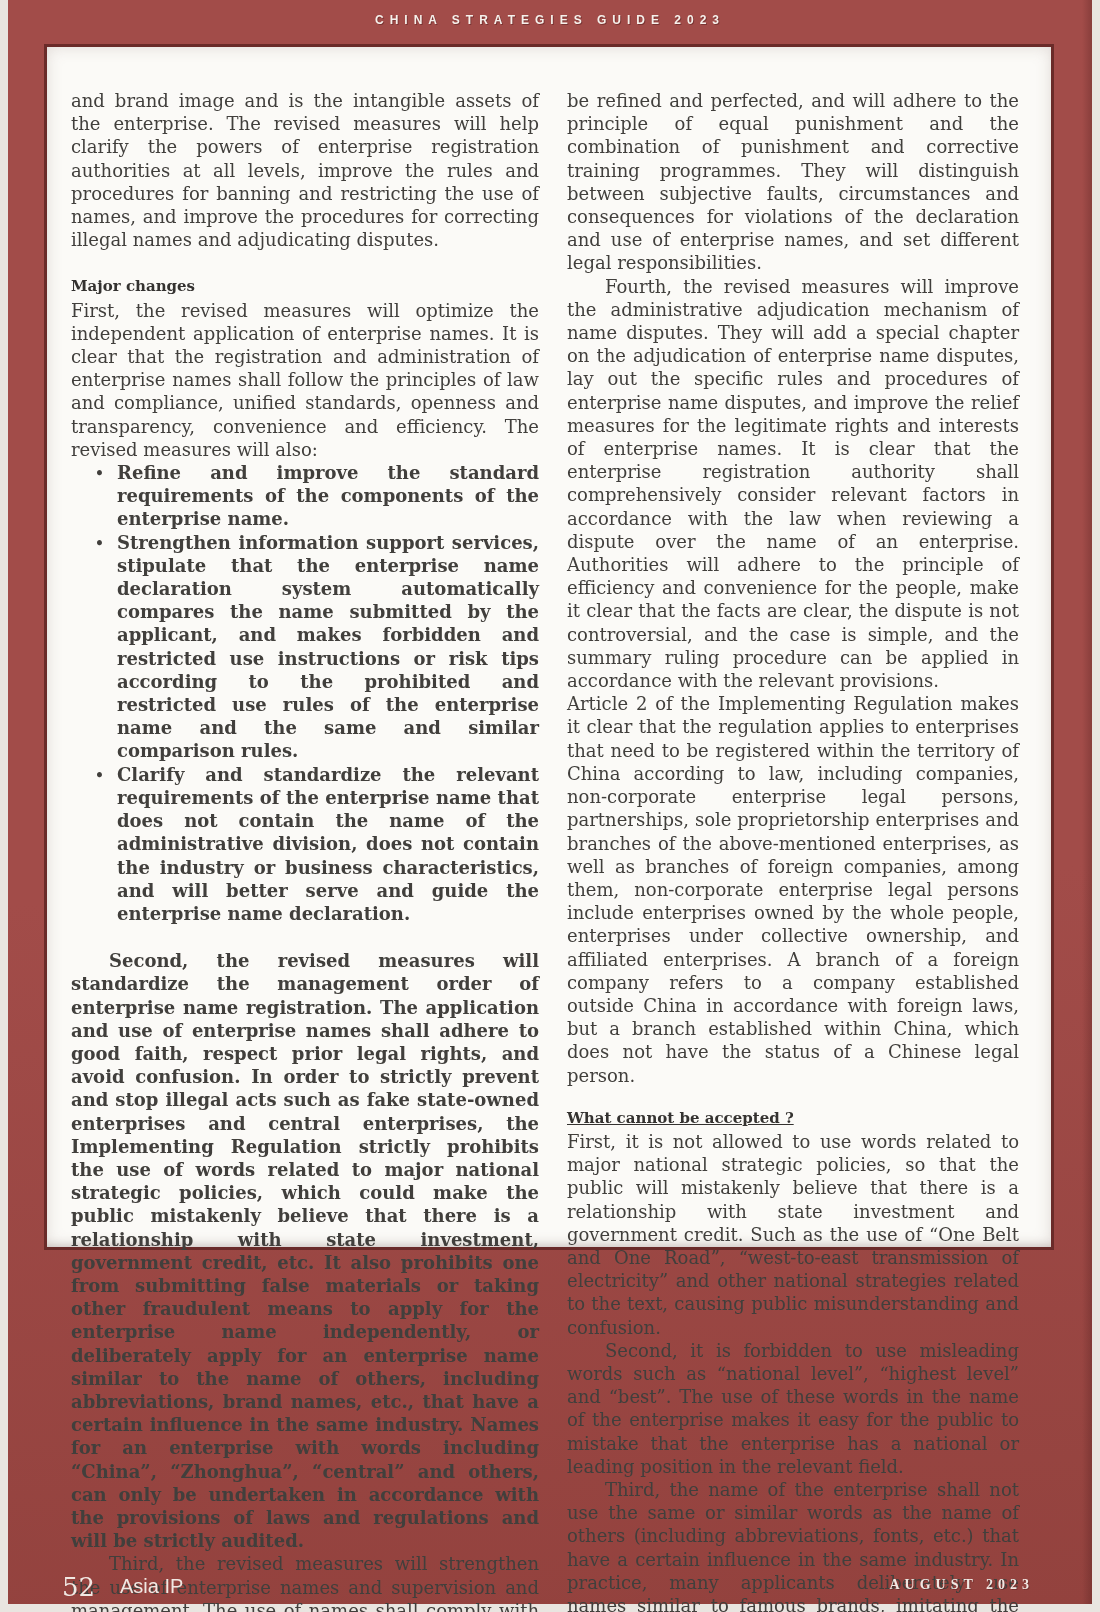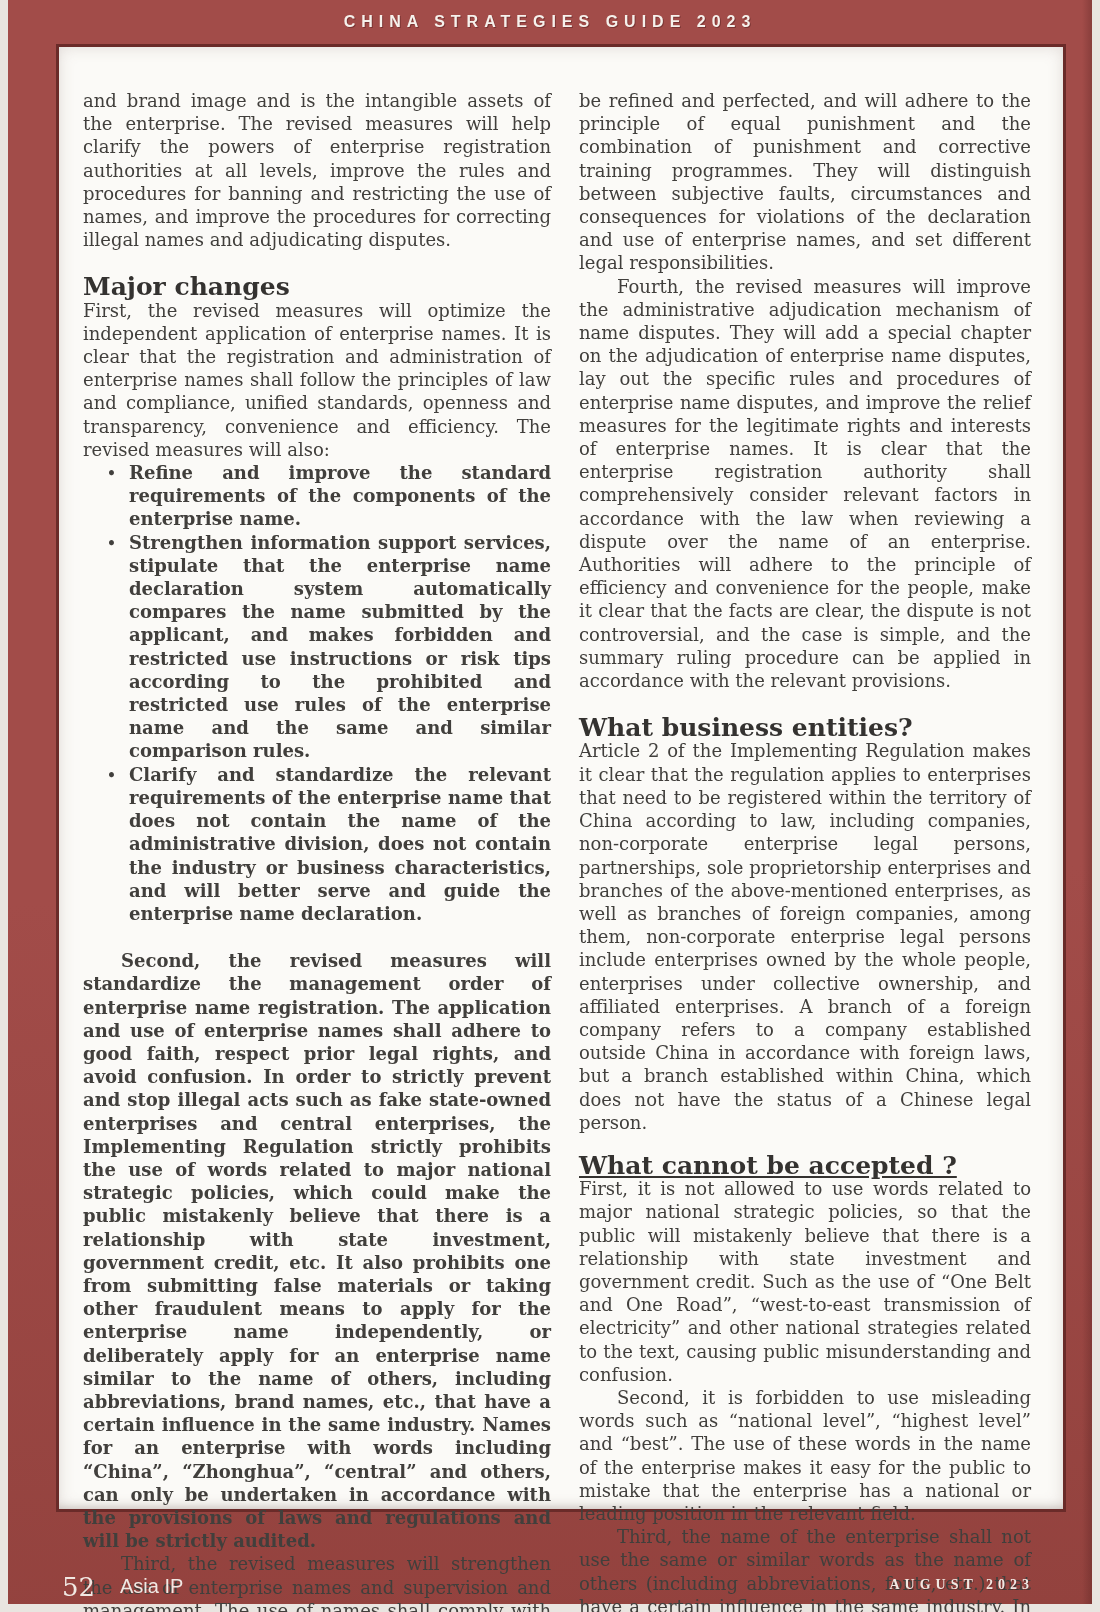--- a/index.html
+++ b/index.html
@@ -18,43 +18,43 @@
       var(--frame_red_dark,#93423e) 100%);
   }
   .frame-edge-shade{
     position:absolute;right:0;top:0;width:10px;height:100%;
     background:linear-gradient(90deg, rgba(0,0,0,0) 0%, rgba(60,20,20,.25) 100%);
   }
   .header-title{
     position:absolute;left:0;top:13px;width:1100px;
     text-align:center;
     font-family:"Liberation Sans", sans-serif;
-    font-weight:bold;font-size:16px;letter-spacing:6px;
+    font-weight:bold;font-size:12px;letter-spacing:6px;
     color:var(--header_text,#f6f1ec);
     text-shadow:1px 1px 0 rgba(70,25,25,.45);
     white-space:nowrap;
   }
   
   .sheet{
-    position:absolute;left:56px;top:44px;width:1010px;height:1468px;
+    position:absolute;left:44px;top:44px;width:1010px;height:1206px;
     box-sizing:border-box;
     background:var(--paper,#fbfaf7);
     border:3px solid var(--inner_border,#6a2b29);
     box-shadow:inset 0 0 16px rgba(110,85,75,.18), inset 0 -8px 10px -7px rgba(90,70,60,.25);
   }
   .col{position:absolute;top:42px;}
   .col-left{left:24px;width:468px;}
   .col-right{left:520px;width:452px;}
   .col p{
     margin:0;font-size:18px;line-height:23.2px;text-align:justify;
     color:var(--text,#413f3c);
   }
   .col p.indent{text-indent:38px;}
   .col h3{
-    margin:0;font-size:25px;line-height:23.2px;font-weight:bold;
+    margin:0;font-size:15px;line-height:23.2px;font-weight:bold;
     color:var(--heading_text,#343230);
   }
   .mt-lg{margin-top:24px !important;font-weight:bold;}
   .mt-md{margin-top:20px !important;text-decoration:underline;}
   ul.bullets{margin:0;padding:0 0 0 46px;list-style:none;}
   ul.bullets li{
     position:relative;font-size:18px;line-height:23.2px;text-align:justify;
     color:var(--text,#413f3c);
     font-weight:bold;
   }
@@ -103,21 +103,20 @@
       <li>Strengthen information support services, stipulate that the enterprise name declaration system automatically compares the name submitted by the applicant, and makes forbidden and restricted use instructions or risk tips according to the prohibited and restricted use rules of the enterprise name and the same and similar comparison rules.</li>
       <li>Clarify and standardize the relevant requirements of the enterprise name that does not contain the name of the administrative division, does not contain the industry or business characteristics, and will better serve and guide the enterprise name declaration.</li>
     </ul>
     <p class="indent mt-lg">Second, the revised measures will standardize the management order of enterprise name registration. The application and use of enterprise names shall adhere to good faith, respect prior legal rights, and avoid confusion. In order to strictly prevent and stop illegal acts such as fake state-owned enterprises and central enterprises, the Implementing Regulation strictly prohibits the use of words related to major national strategic policies, which could make the public mistakenly believe that there is a relationship with state investment, government credit, etc. It also prohibits one from submitting false materials or taking other fraudulent means to apply for the enterprise name independently, or deliberately apply for an enterprise name similar to the name of others, including abbreviations, brand names, etc., that have a certain influence in the same industry. Names for an enterprise with words including “China”, “Zhonghua”, “central” and others, can only be undertaken in accordance with the provisions of laws and regulations and will be strictly audited.</p>
     <p class="indent">Third, the revised measures will strengthen the use of enterprise names and supervision and management. The use of names shall comply with laws and regulations, and shall not infringe upon the prior legitimate rights and interests of others by imitation or confusion. The procedures for the registration authority to correct the name of an enterprise shall</p>
   </div>
 
   <div class="col col-right">
     <p>be refined and perfected, and will adhere to the principle of equal punishment and the combination of punishment and corrective training programmes. They will distinguish between subjective faults, circumstances and consequences for violations of the declaration and use of enterprise names, and set different legal responsibilities.</p>
     <p class="indent">Fourth, the revised measures will improve the administrative adjudication mechanism of name disputes. They will add a special chapter on the adjudication of enterprise name disputes, lay out the specific rules and procedures of enterprise name disputes, and improve the relief measures for the legitimate rights and interests of enterprise names. It is clear that the enterprise registration authority shall comprehensively consider relevant factors in accordance with the law when reviewing a dispute over the name of an enterprise. Authorities will adhere to the principle of efficiency and convenience for the people, make it clear that the facts are clear, the dispute is not controversial, and the case is simple, and the summary ruling procedure can be applied in accordance with the relevant provisions.</p>
-    <h3 class="mt-lg">What business entities?</h3>
     <p>Article 2 of the Implementing Regulation makes it clear that the regulation applies to enterprises that need to be registered within the territory of China according to law, including companies, non-corporate enterprise legal persons, partnerships, sole proprietorship enterprises and branches of the above-mentioned enterprises, as well as branches of foreign companies, among them, non-corporate enterprise legal persons include enterprises owned by the whole people, enterprises under collective ownership, and affiliated enterprises. A branch of a foreign company refers to a company established outside China in accordance with foreign laws, but a branch established within China, which does not have the status of a Chinese legal person.</p>
     <h3 class="mt-md">What cannot be accepted ?</h3>
     <p>First, it is not allowed to use words related to major national strategic policies, so that the public will mistakenly believe that there is a relationship with state investment and government credit. Such as the use of “One Belt and One Road”, “west-to-east transmission of electricity” and other national strategies related to the text, causing public misunderstanding and confusion.</p>
     <p class="indent">Second, it is forbidden to use misleading words such as “national level”, “highest level” and “best”. The use of these words in the name of the enterprise makes it easy for the public to mistake that the enterprise has a national or leading position in the relevant field.</p>
     <p class="indent">Third, the name of the enterprise shall not use the same or similar words as the name of others (including abbreviations, fonts, etc.) that have a certain influence in the same industry. In practice, many applicants deliberately use names similar to famous brands, imitating the names of enterprises and institutions</p>
   </div>
 
 </div>
 
 <div class="footer-page-number">52</div>

